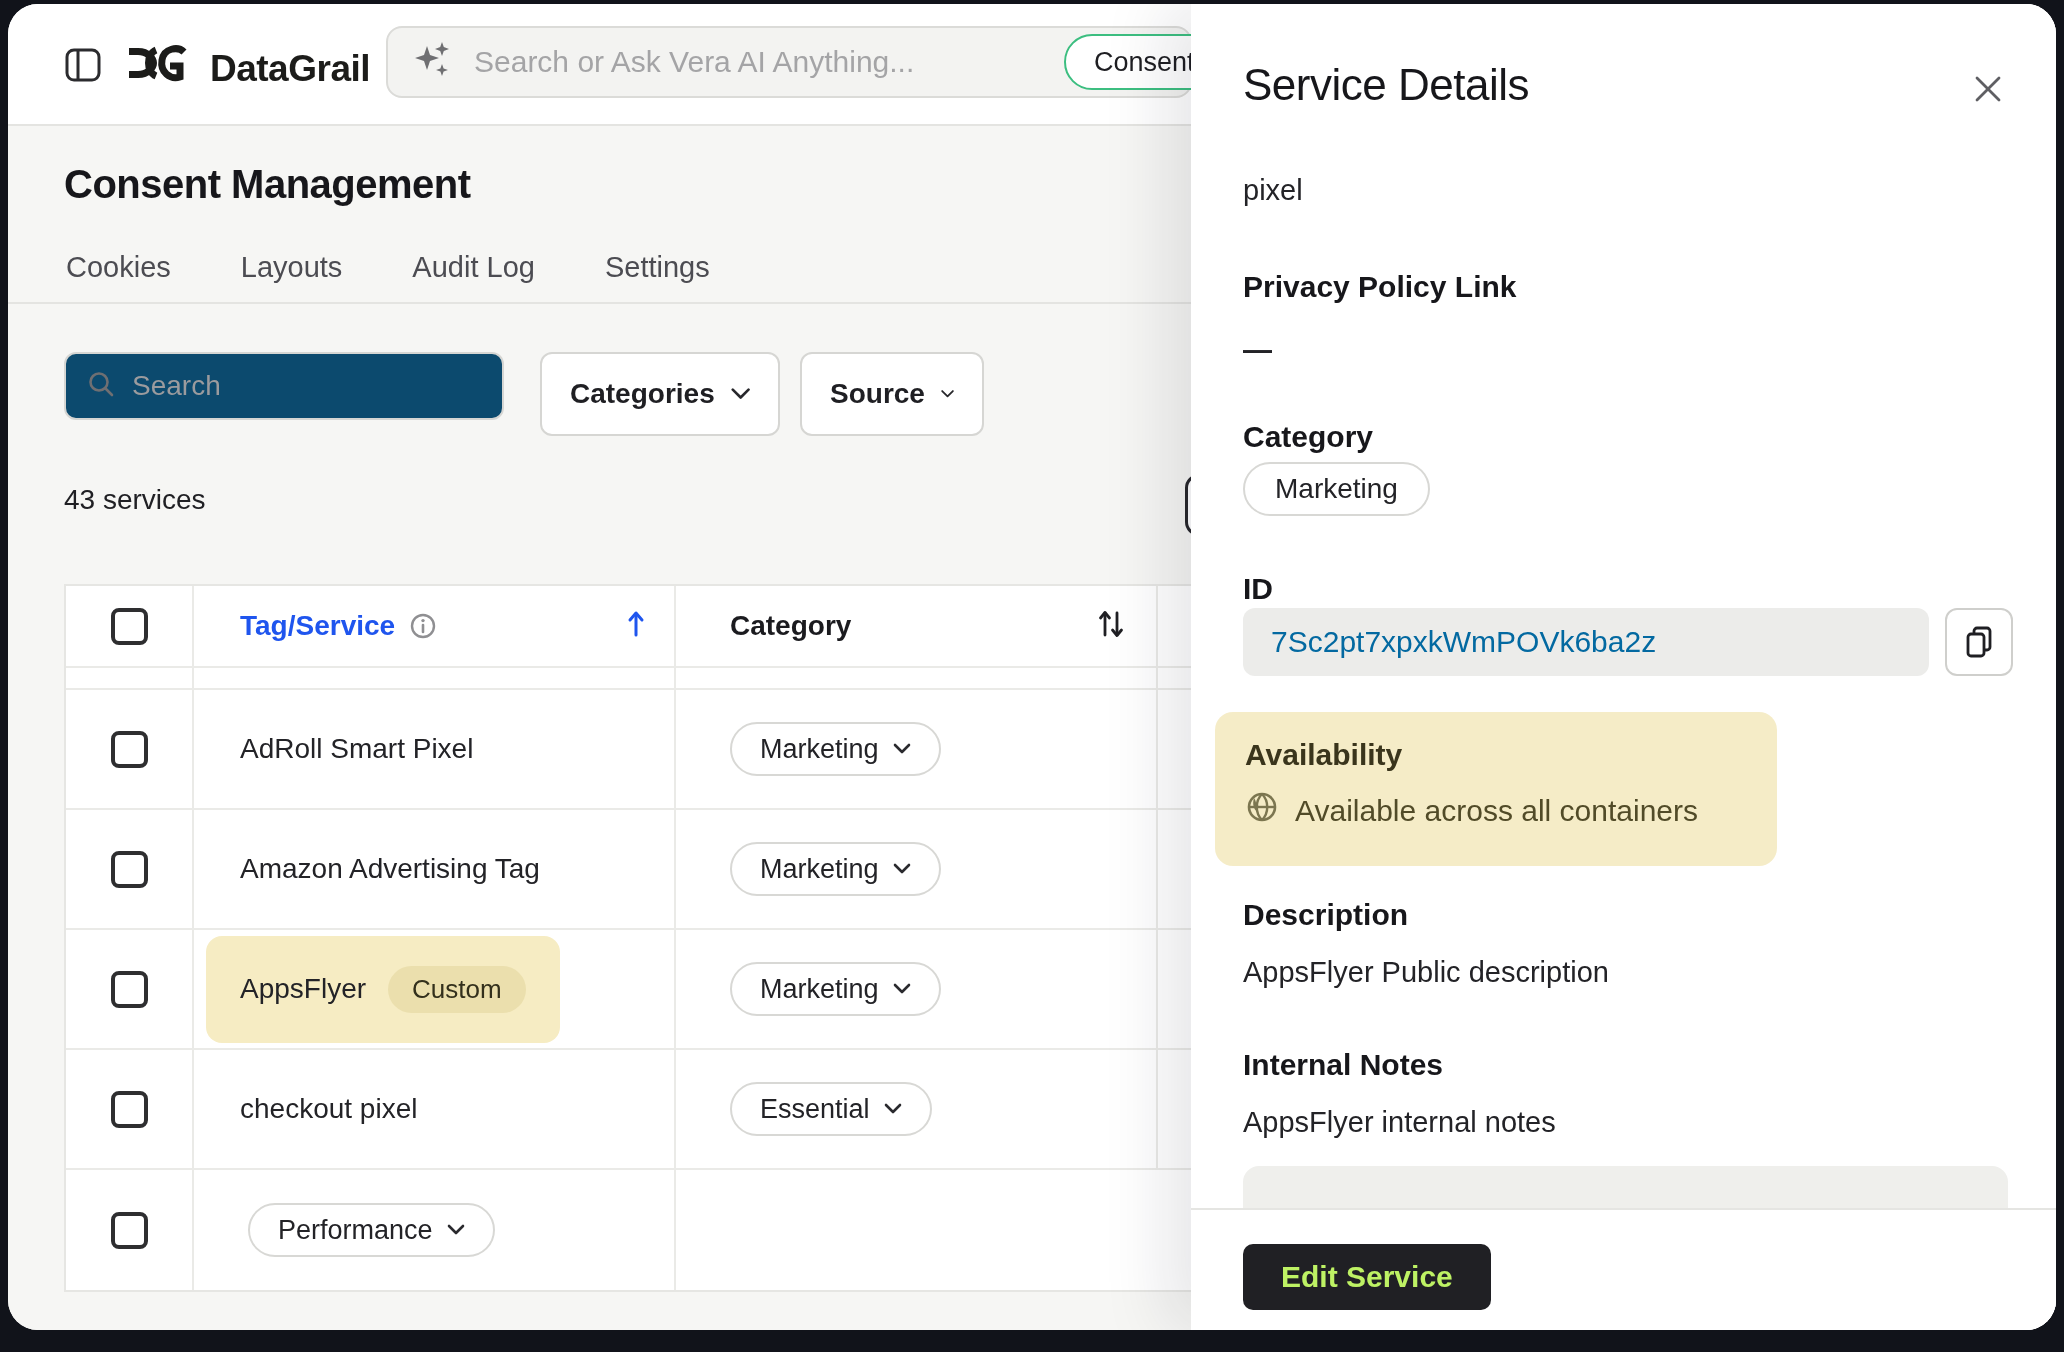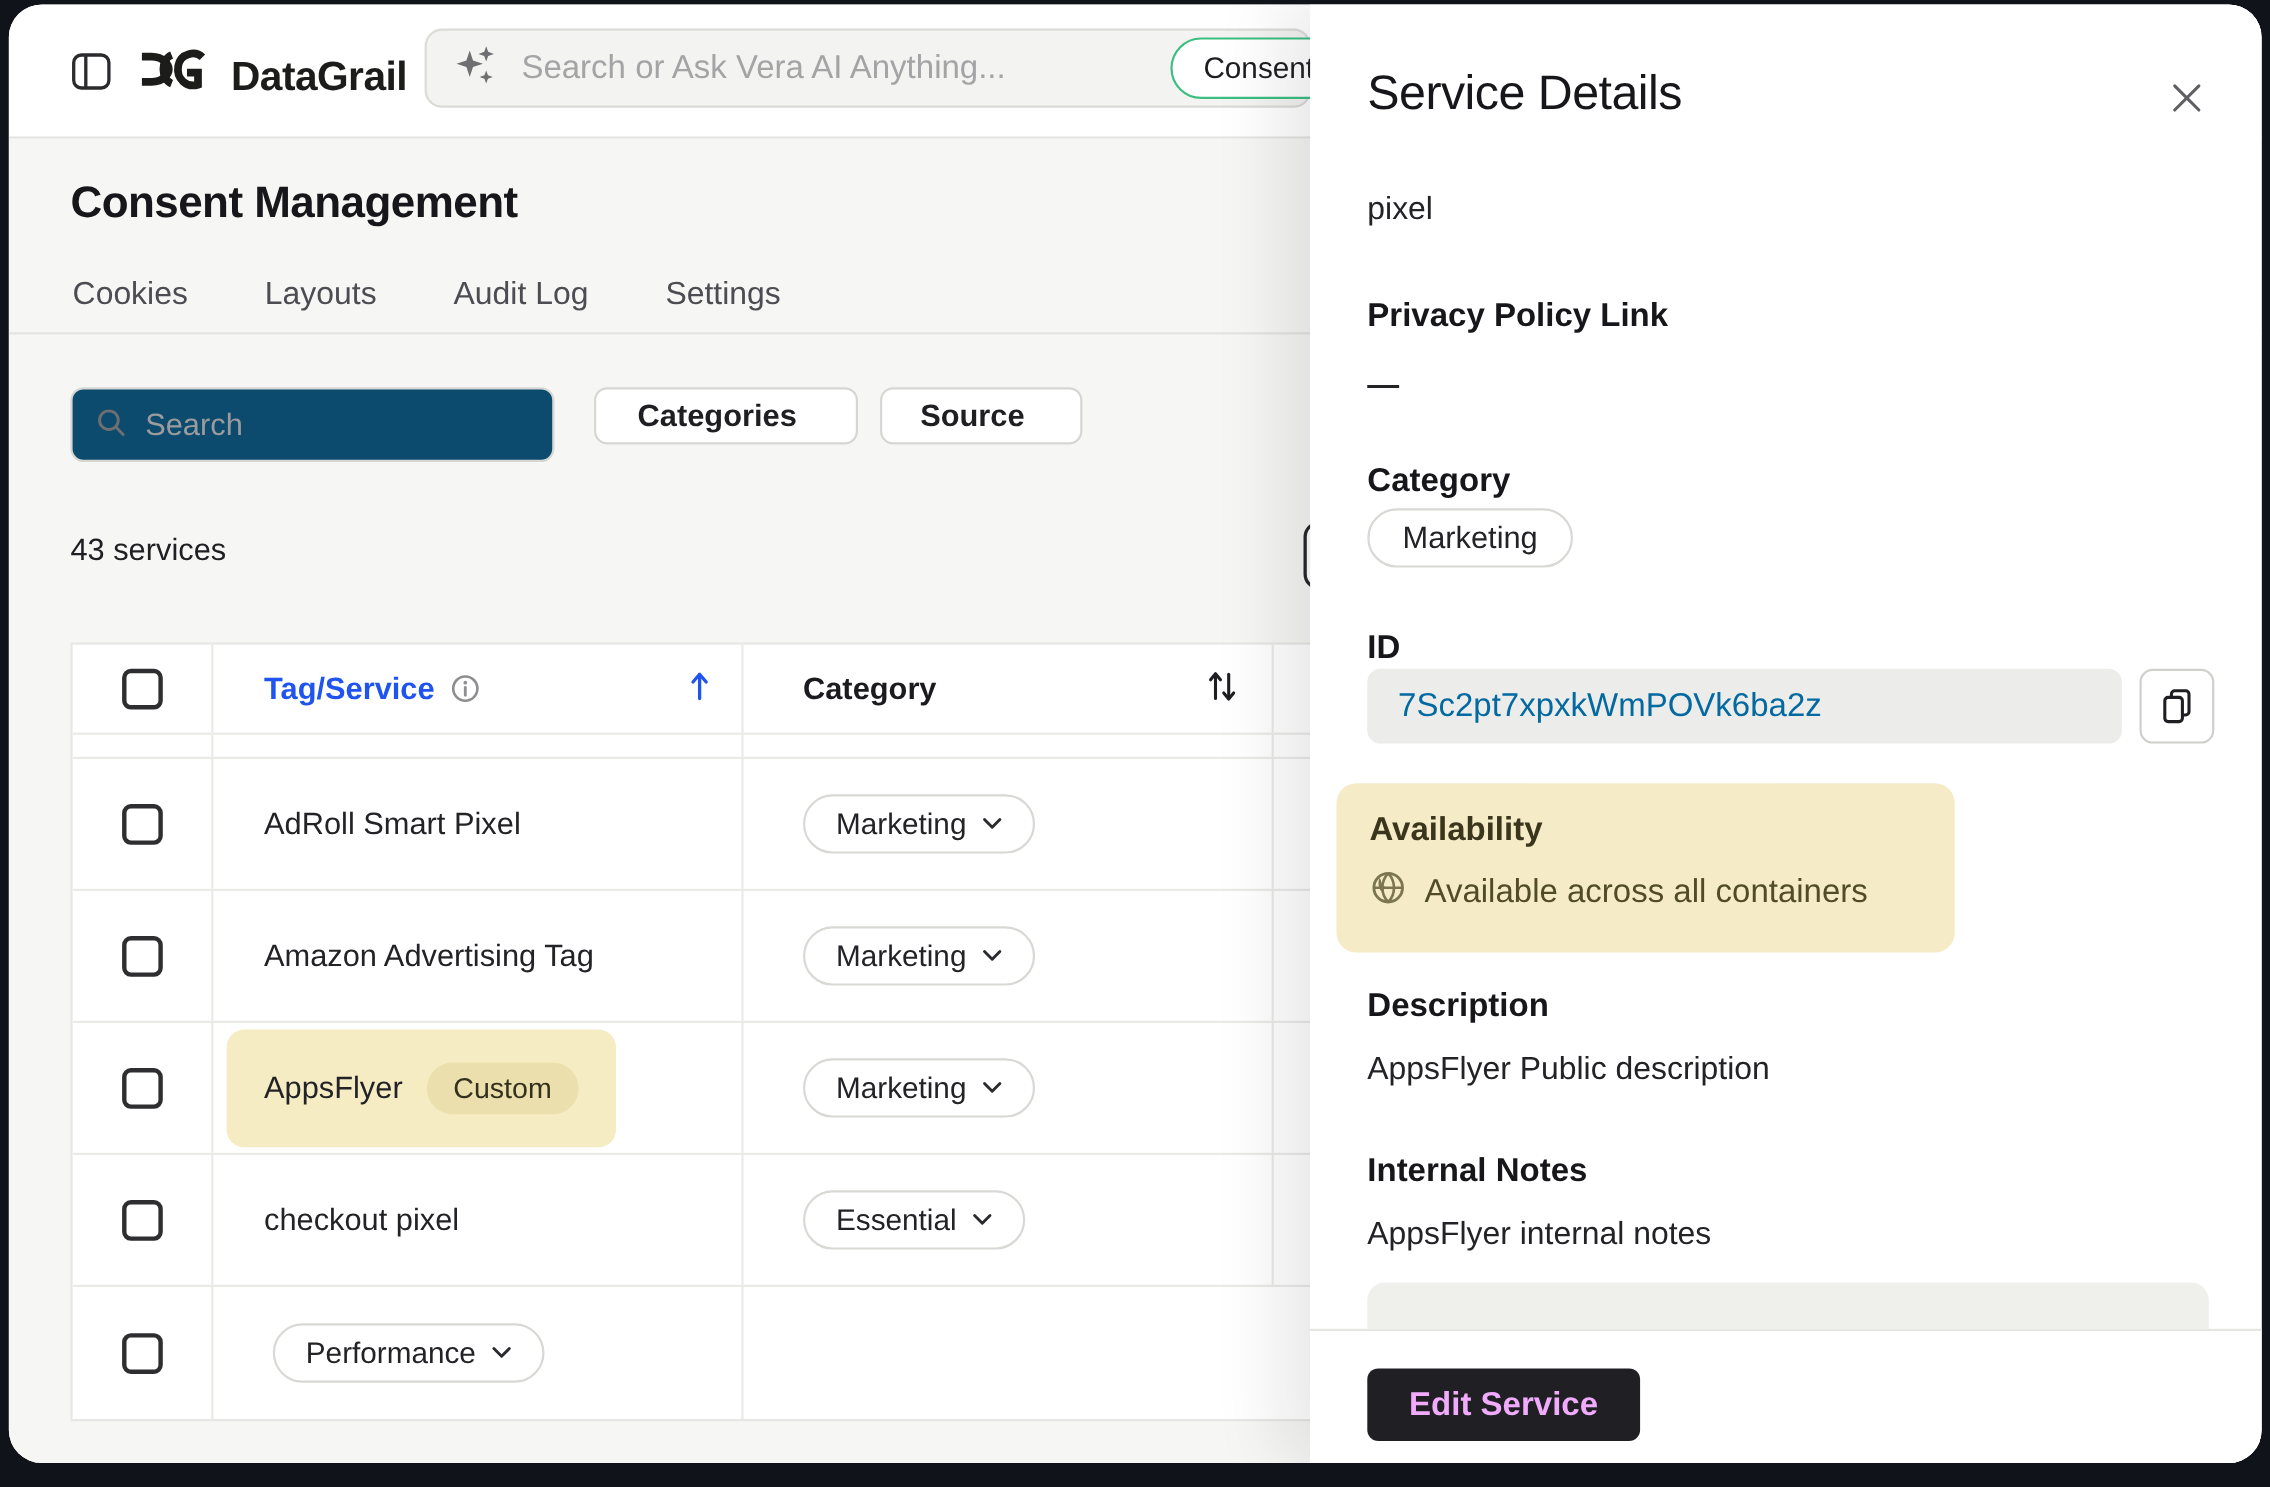--- a/index.html
+++ b/index.html
@@ -30,22 +30,22 @@
   .tabs { position:absolute; left:0; top:112px; right:0; height:66px; padding-left:56px;
           display:flex; gap:66px; border-bottom:2px solid #e4e4e1; }
   .tab { background:none; border:none; font-size:29px; color:#4c4c52; cursor:pointer;
          padding:0 2px; height:64px; border-bottom:5px solid transparent; font-family:inherit; }
   .tab.active { font-weight:700; color:#17171b; border-bottom-color:#17171b; }
 
   .filters { position:absolute; left:56px; top:226px; height:68px; display:flex; gap:20px; }
   .search-box { width:440px; height:68px; background:#0c4a6e; border:2px solid #d6d6d3; border-radius:12px;
           display:flex; align-items:center; padding:3px 20px; }
   .search-box .ph { font-size:28px; color:#9b9b9e; margin-left:16px; }
-  .filter-btn { height:52px; background:#fff; border:2px solid #d6d6d3; border-radius:12px;
-          display:flex; align-items:center; gap:16px; padding:0 38px;
+  .filter-btn { height:84px; background:#fff; border:2px solid #d6d6d3; border-radius:12px;
+          display:flex; align-items:center; gap:16px; padding:0 28px;
           font-size:28px; font-weight:700; color:#1f1f23; cursor:pointer; font-family:inherit; }
   .filter-btn.cat { margin-left:16px; width:240px; justify-content:center; }
   .filter-btn.src { width:184px; justify-content:center; }
 
   .services-count { position:absolute; left:56px; top:358px; font-size:28px; color:#202024; }
   .clipped-btn { position:absolute; left:1177px; top:348px; width:60px; height:62px;
           background:#fff; border:3px solid #27272b; border-radius:14px; }
 
   
   .table { position:absolute; left:56px; top:458px; width:1500px; background:#fff;
@@ -101,21 +101,21 @@
           font-size:30px; color:#514b28; }
   .lbl-desc { top:894px; }
   .val-desc { top:952px; }
   .lbl-notes { top:1044px; }
   .val-notes { top:1102px; }
   .peek-box { position:absolute; left:52px; top:1162px; right:48px; height:46px;
           background:#efefec; border-radius:16px 16px 0 0; }
   .panel-footer { position:absolute; left:0; right:0; bottom:0; height:122px; background:#fff;
           border-top:2px solid #e5e5e2; }
   .edit-btn { position:absolute; left:52px; top:34px; height:66px; padding:0 38px;
-          background:var(--dark_button,#202024); color:#f0abfc; border:none; border-radius:10px;
+          background:var(--dark_button,#202024); color:#bef264; border:none; border-radius:10px;
           font-size:30px; font-weight:700; cursor:pointer; font-family:inherit; }
 </style>
 </head>
 <body>
 
 <div class="window">
 
   <header class="topbar">
     <button class="sidebar-toggle">
       <svg width="38" height="38" viewBox="0 0 38 38" fill="none">

